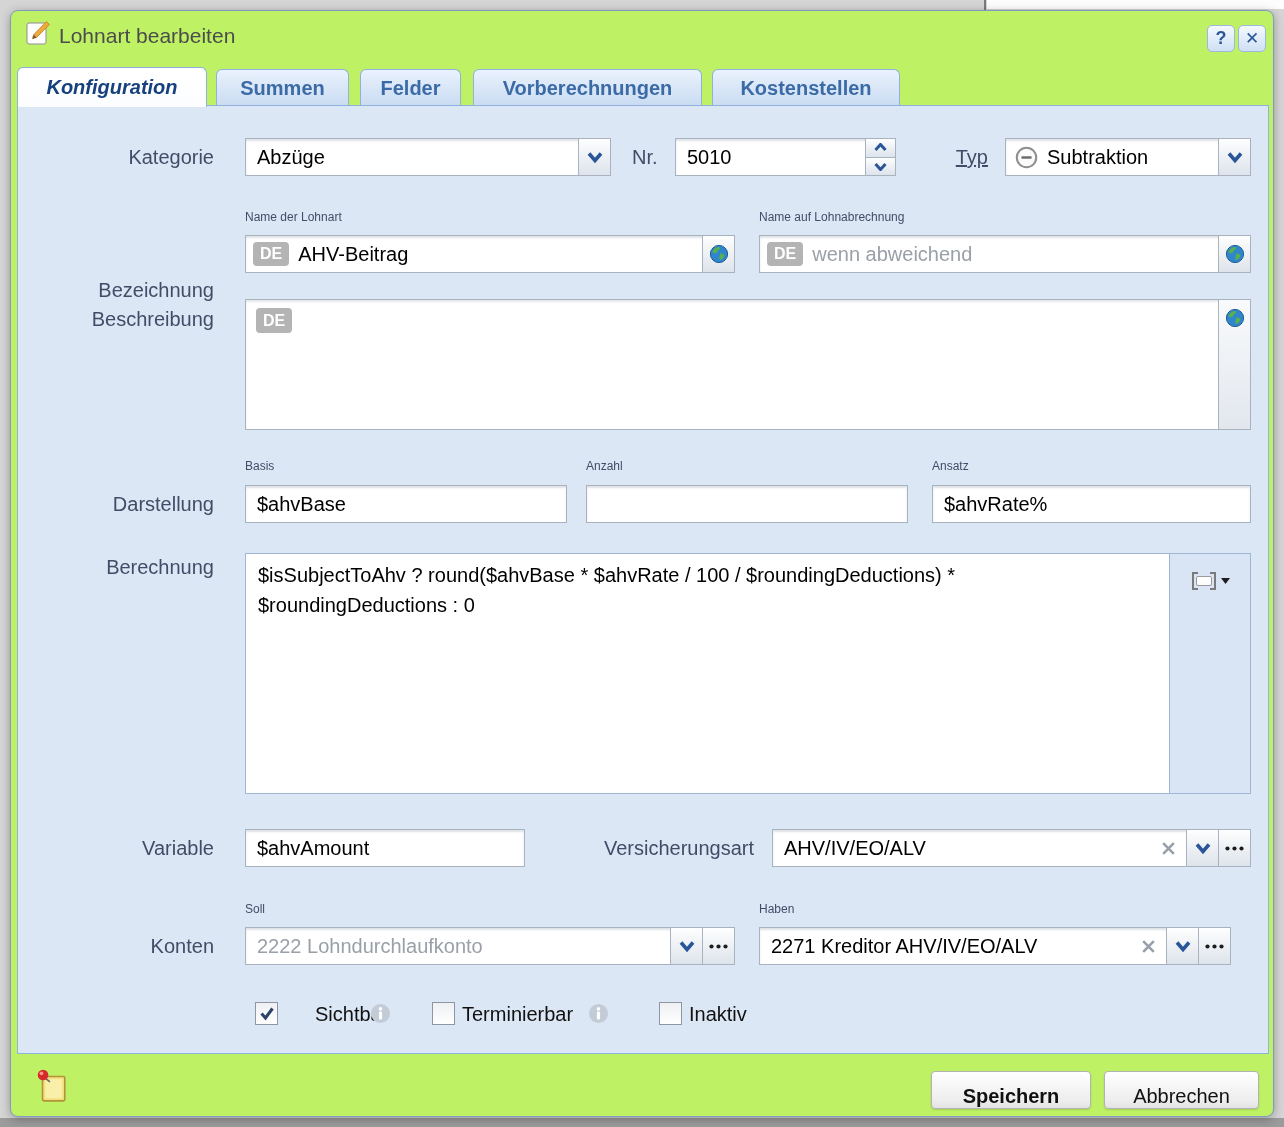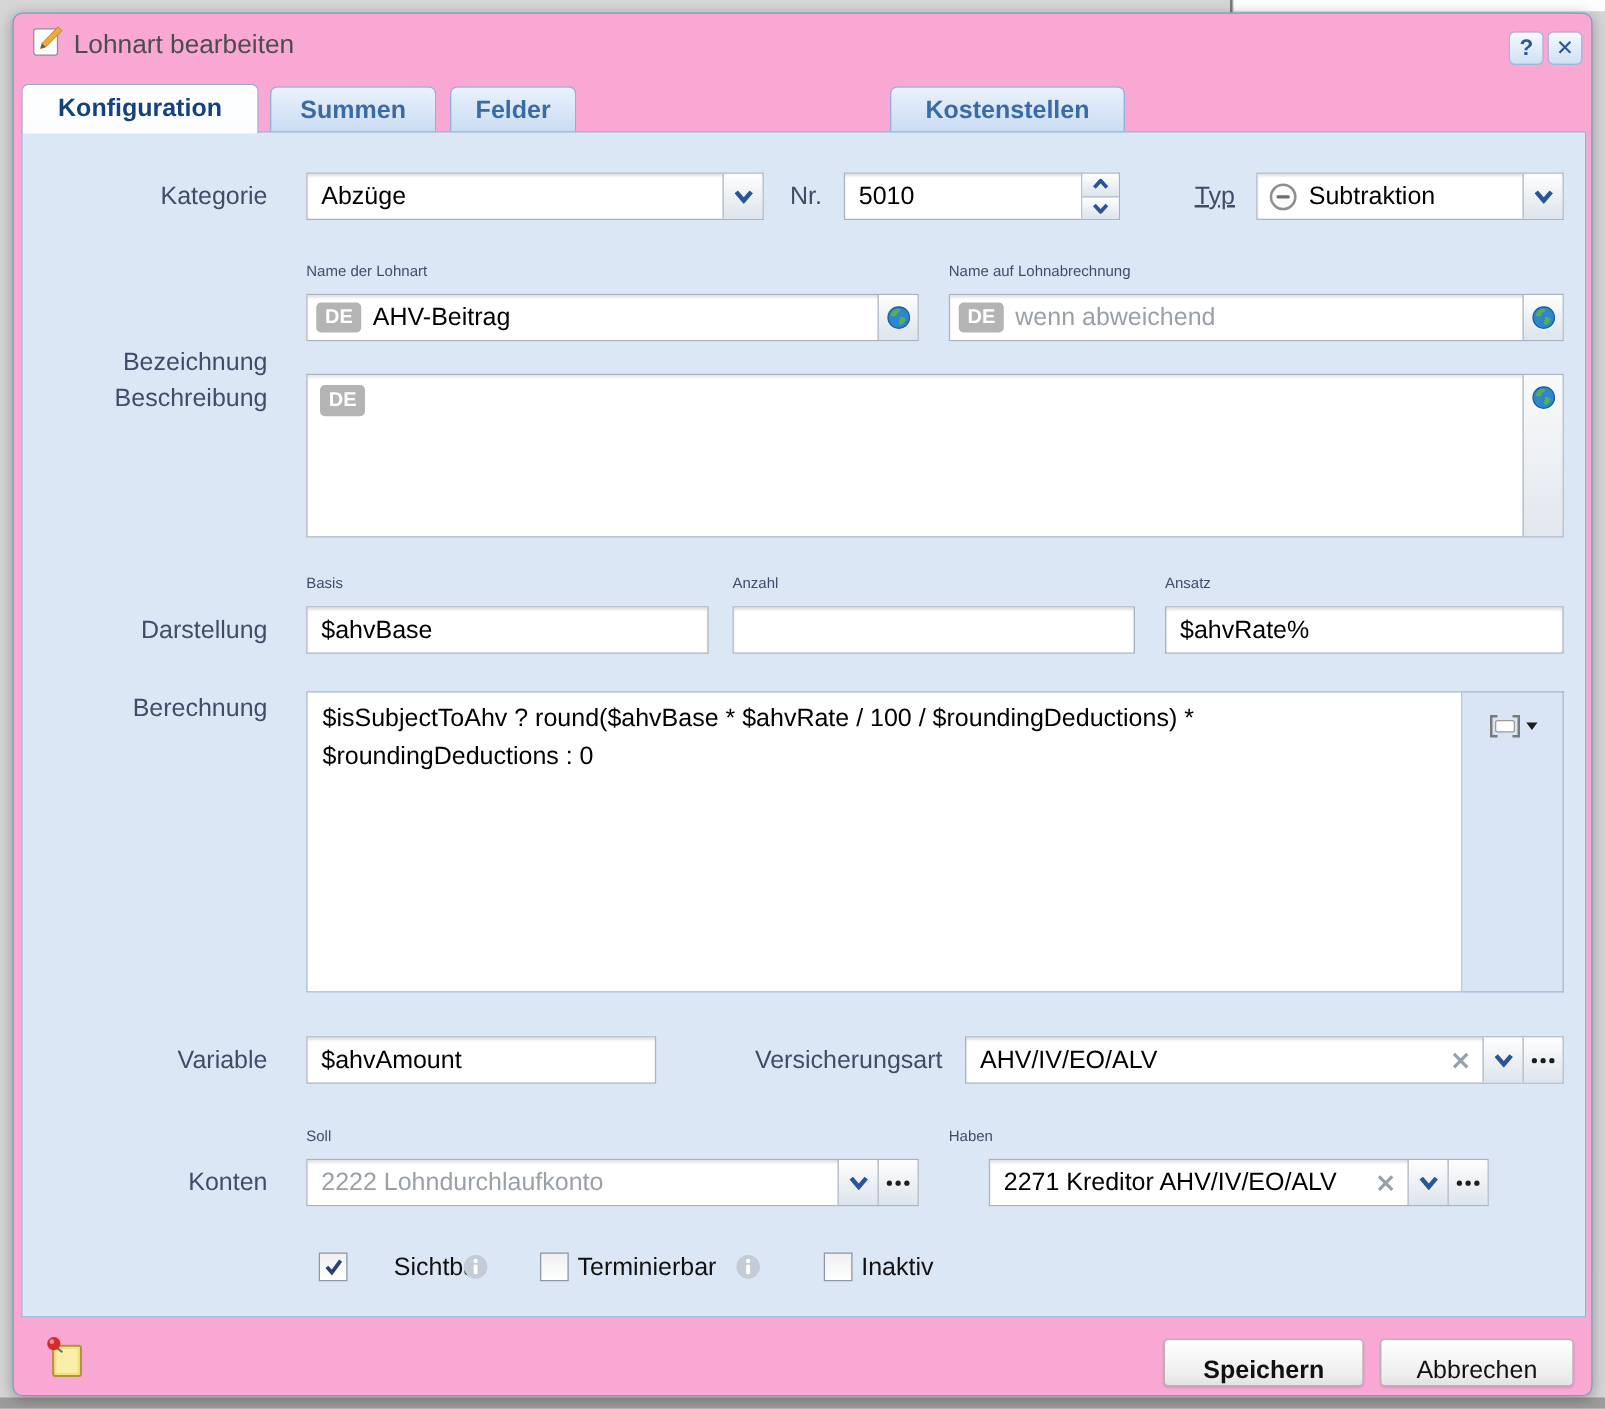--- a/index.html
+++ b/index.html
@@ -10,21 +10,21 @@
     font-family:"Liberation Sans","DejaVu Sans",sans-serif;
   }
   
   .desk-white { position:absolute; left:987px; top:0; width:297px; height:9px; background:#fdfdfd; }
   .desk-vline { position:absolute; left:984px; top:0; width:2px; height:10px; background:#7a7a7a; }
   .desk-bottom { position:absolute; left:0; top:1118px; width:1284px; height:9px; background:#9b9b9b; }
 
   
   .window {
     position:absolute; left:10px; top:10px; width:1264px; height:1107px;
-    background:#f9a8d4; border:1px solid #7f9cc0; border-radius:8px;
+    background:#bef264; border:1px solid #7f9cc0; border-radius:8px;
     box-shadow:0 2px 10px rgba(0,0,0,.3);
   }
   .title-icon { position:absolute; left:14px; top:9px; width:26px; height:26px; }
   .wtitle { position:absolute; left:48px; top:10px; font-size:21px; line-height:30px; color:#4c4c4c; }
   .tb-btn {
     position:absolute; top:14px; width:28px; height:27px; border-radius:5px;
     border:1px solid #9cb8dc; background:linear-gradient(#f4f9fe,#cfe0f4);
     color:#2b5797; font-weight:bold; font-size:18px;
     display:flex; align-items:center; justify-content:center; cursor:pointer;
   }
@@ -137,28 +137,31 @@
     </svg>
   </span>
   <span class="wtitle">Lohnart bearbeiten</span>
   <div class="tb-btn help">
     <span>?</span>
   </div>
   <div class="tb-btn close">
     <span>✕</span>
   </div>
 
-  <div class="tab active" style="left:6px;   width:190px;">
+  <div class="tab active" style="left:6px;   width:190px;font-style:italic;">
       <span>Konfiguration</span>
     </div>
   <div class="tab inactive" style="left:205px; width:133px;">
       <span>Summen</span>
     </div>
   <div class="tab inactive" style="left:349px; width:101px;">
       <span>Felder</span>
+    </div>
+  <div class="tab inactive" style="left:462px; width:229px;">
+      <span>Vorberechnungen</span>
     </div>
   <div class="tab inactive" style="left:701px; width:188px;">
       <span>Kostenstellen</span>
     </div>
 
   <div class="panel">
 
     <div class="flabel vc r" style="left:24px; top:32px; width:172px;">Kategorie</div>
     <div class="input" style="left:227px; top:32px; width:366px;gap:24px;">
       <span class="text">Abzüge</span>
@@ -307,21 +310,21 @@
           </svg>
       </div>
       <div class="trigger more">
         <svg width="19" height="5" viewBox="0 0 19 5">
             <circle cx="2.5" cy="2.5" r="2.1" fill="#1d1d1d"></circle>
             <circle cx="9.5" cy="2.5" r="2.1" fill="#1d1d1d"></circle>
             <circle cx="16.5" cy="2.5" r="2.1" fill="#1d1d1d"></circle>
           </svg>
       </div>
     </div>
-    <div class="input" style="left:741px; top:821px; width:400px;margin-left:32px;">
+    <div class="input" style="left:741px; top:821px; width:472px;">
       <span class="text">2271 Kreditor AHV/IV/EO/ALV</span>
       <span class="clear-x">
         <svg width="17" height="17" viewBox="0 0 16 16">
             <path d="M3 3 L13 13 M13 3 L3 13" stroke="#97a0aa" stroke-width="2.4"></path>
           </svg>
       </span>
       <div class="trigger">
         <svg width="16" height="11" viewBox="0 0 16 11">
             <path d="M2 1.5 L8 8.5 L14 1.5" fill="none" stroke="#2a5699" stroke-width="3.6"></path>
           </svg>

